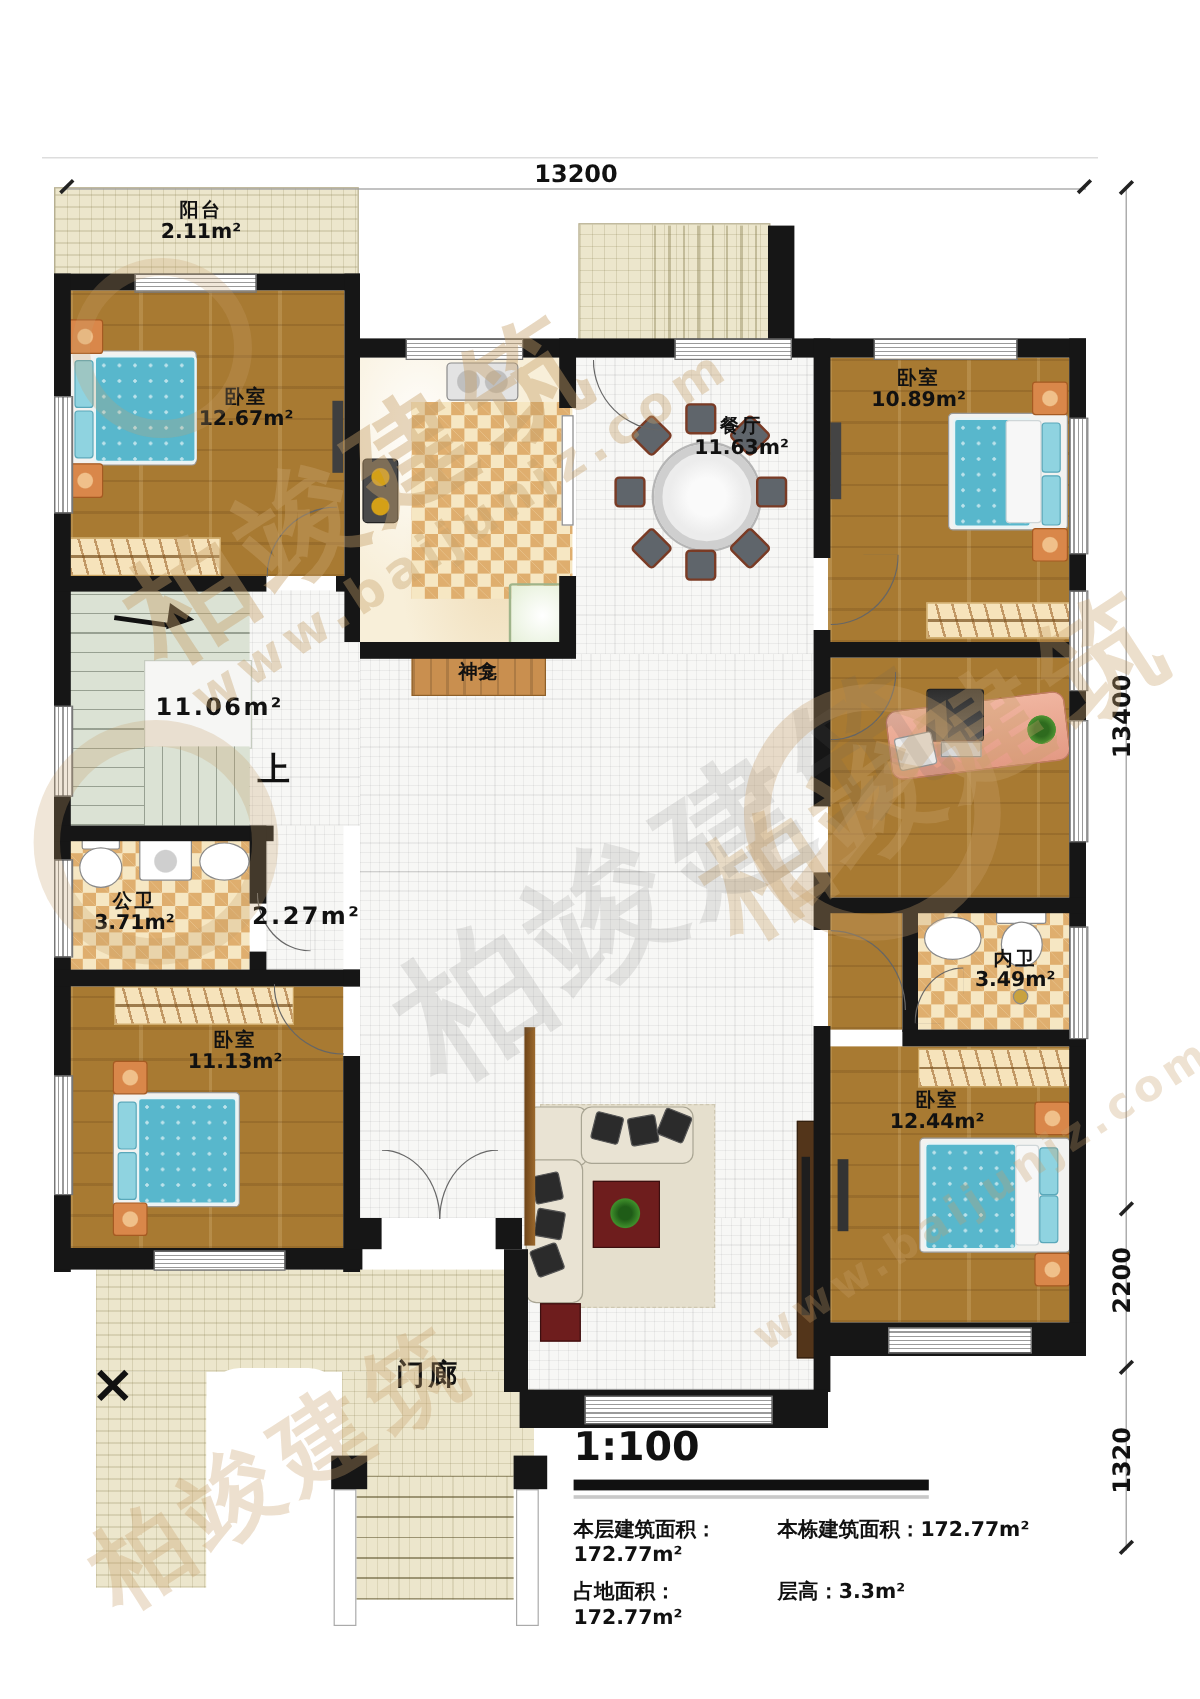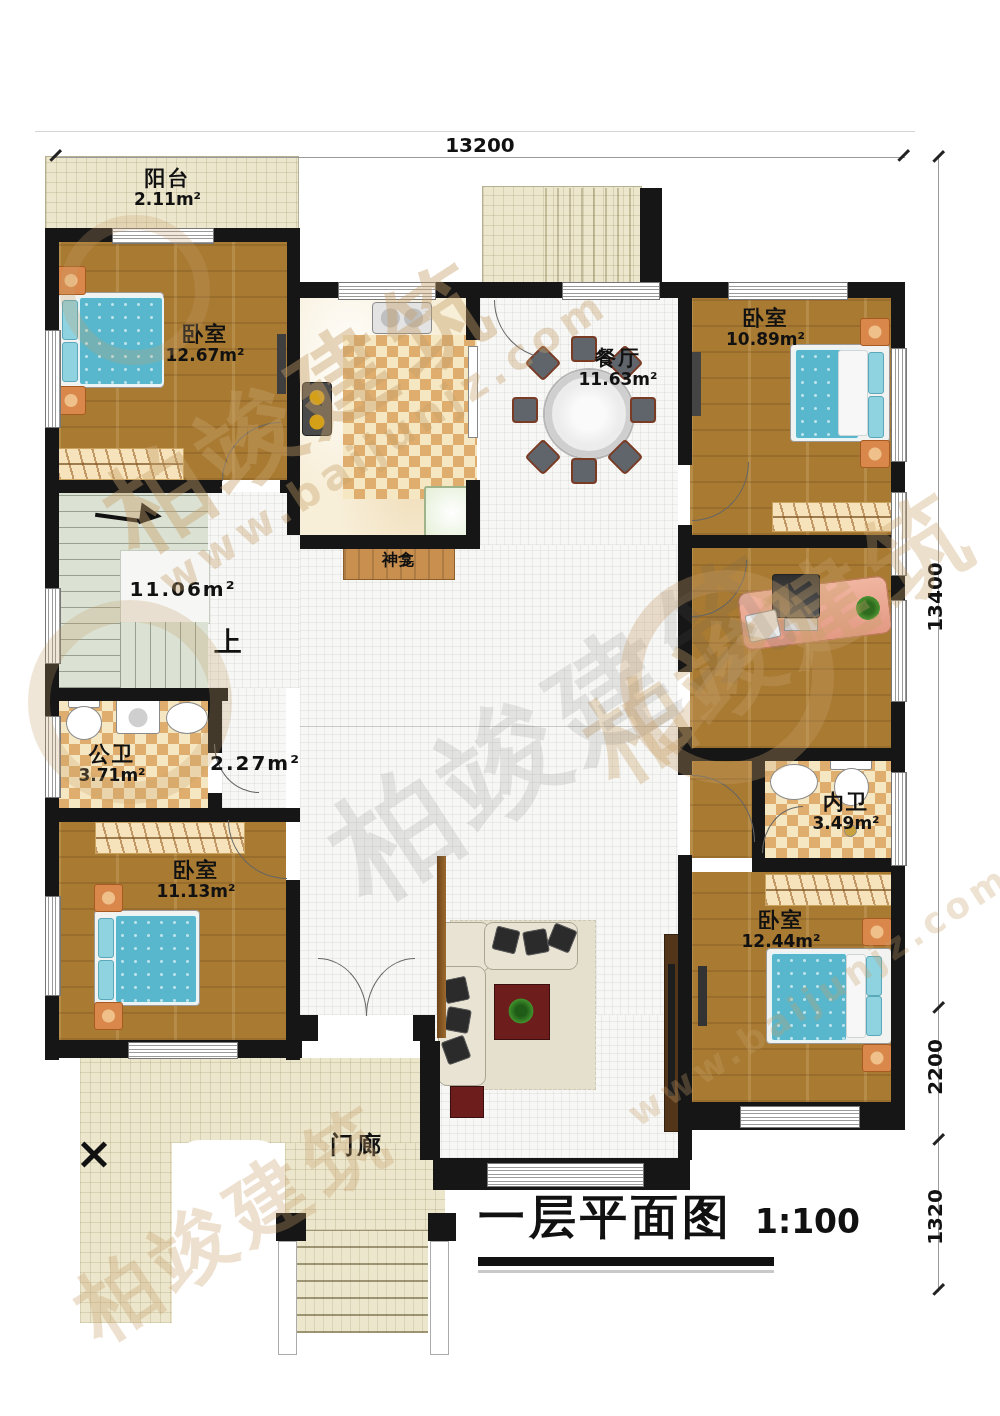--- a/index.html
+++ b/index.html
@@ -33,21 +33,21 @@
         background-image:radial-gradient(ellipse at 30% 25%,rgba(255,255,255,.9),transparent 55%),
         radial-gradient(ellipse at 70% 75%,rgba(228,196,140,.4),transparent 50%);}
   .stairs{position:absolute;z-index:3;background-color:#dbe2d4;
         background-image:repeating-linear-gradient(0deg,rgba(85,95,80,.5) 0 1px,transparent 1px 16px);}
   .stairs-v{position:absolute;z-index:4;background-color:#dbe2d4;
         background-image:repeating-linear-gradient(90deg,rgba(85,95,80,.5) 0 1px,transparent 1px 15px);}
   .steps{position:absolute;z-index:2;background-color:#ece6cc;
         background-image:repeating-linear-gradient(0deg,rgba(90,80,40,.55) 0 1.5px,transparent 1.5px 17px),
         repeating-linear-gradient(90deg,rgba(120,110,60,.15) 0 1px,transparent 1px 9px);}
   .room-label{position:absolute;z-index:20;text-align:center;font-weight:bold;line-height:1.15;}
-  .rname{font-size:21px;letter-spacing:2px;}
+  .rname{font-size:16px;letter-spacing:2px;}
   .rarea{font-size:17px;}
   .furn{position:absolute;z-index:5;}
   .bedframe{position:absolute;z-index:5;background:#f2f2f0;border:1px solid #999;border-radius:4px;}
   .mattress{position:absolute;z-index:6;border:2px solid #e8f4f6;border-radius:4px;background-color:#58b7cc;
         background-image:radial-gradient(rgba(255,255,255,.6) 1.2px,transparent 1.7px);background-size:13px 13px;}
   .blanket{position:absolute;z-index:7;background:#f7f7f7;border:1px solid #cfd6d8;border-radius:3px;}
   .pillow{position:absolute;z-index:8;background:#8fd3e0;border:1px solid #5aa8ba;border-radius:3px;}
   .nstand{position:absolute;z-index:6;background:radial-gradient(circle at 50% 50%,#f0c08a 0 6px,transparent 7px),#d9874a;
         border:1px solid #a55a22;border-radius:3px;}
   .wardrobe{position:absolute;z-index:5;background-color:#f6e3bb;border:1px solid #caa35f;
@@ -317,25 +317,30 @@
   <div class="tick" style="left:931px;top:155px;"></div>
   <div class="tick" style="left:931px;top:1006px;"></div>
   <div class="tick" style="left:931px;top:1138px;"></div>
   <div class="tick" style="left:931px;top:1288px;"></div>
   <div class="dim-text" style="left:900px;top:585px;width:70px;text-align:center;transform:rotate(-90deg);">13400</div>
   <div class="dim-text" style="left:905px;top:1055px;width:60px;text-align:center;transform:rotate(-90deg);">2200</div>
   <div class="dim-text" style="left:905px;top:1205px;width:60px;text-align:center;transform:rotate(-90deg);">1320</div>
 
   <div class="titleblock" style="left:478px;top:1186px;width:470px;">
     <div style="display:flex;align-items:baseline;gap:22px;">
-      <div style="font-size:47px;font-weight:bold;letter-spacing:4px;">一层平面图</div>
       <div style="font-size:33px;font-weight:600;">1:100</div>
     </div>
     <div style="margin-top:8px;width:296px;height:9px;background:#111;"></div>
     <div style="margin-top:4px;width:296px;height:3px;background:#c9c9c9;"></div>
+    <div style="margin-top:14px;display:grid;grid-template-columns:170px 300px;row-gap:9px;font-size:17px;font-weight:600;">
+      <div><span>本层建筑面积：</span><span>172.77m²</span></div>
+      <div style="padding-left:0;"><span>本栋建筑面积：</span><span>172.77m²</span></div>
+      <div><span>占地面积：</span><span>172.77m²</span></div>
+      <div><span>层高：</span><span>3.3m²</span></div>
+    </div>
   </div>
 
   <div class="wm" style="left:80px;top:470px;font-size:100px;">柏竣建筑</div>
   <div class="wm" style="left:150px;top:565px;font-size:42px;letter-spacing:6px;color:rgba(198,160,106,.38);">www.baijunjz.com</div>
   <div class="wm" style="left:560px;top:700px;font-size:100px;color:rgba(198,160,106,.34);">柏竣建筑</div>
   <div class="wm" style="left:55px;top:1275px;font-size:80px;color:rgba(198,160,106,.32);">柏竣建筑</div>
   <div class="wm" style="left:620px;top:1100px;font-size:36px;letter-spacing:5px;color:rgba(198,160,106,.3);">www.baijunjz.com</div>
   <div class="wm" style="left:300px;top:800px;font-size:120px;color:rgba(100,100,100,.14);">柏竣建筑</div>
   <div class="wm-circle" style="left:620px;top:570px;width:170px;height:170px;">
     <div style="position:absolute;left:72px;top:-14px;width:24px;height:190px;background:rgba(198,160,106,.32);transform:rotate(38deg);"></div>

